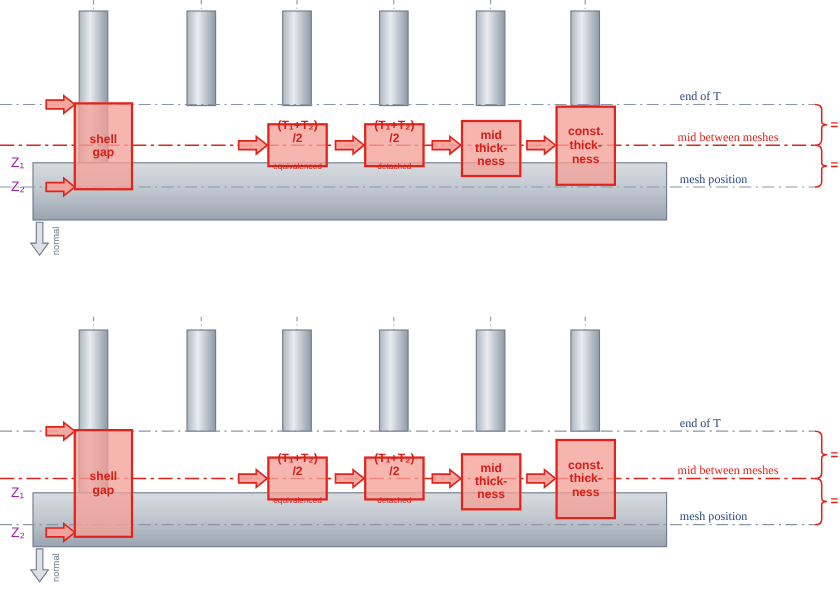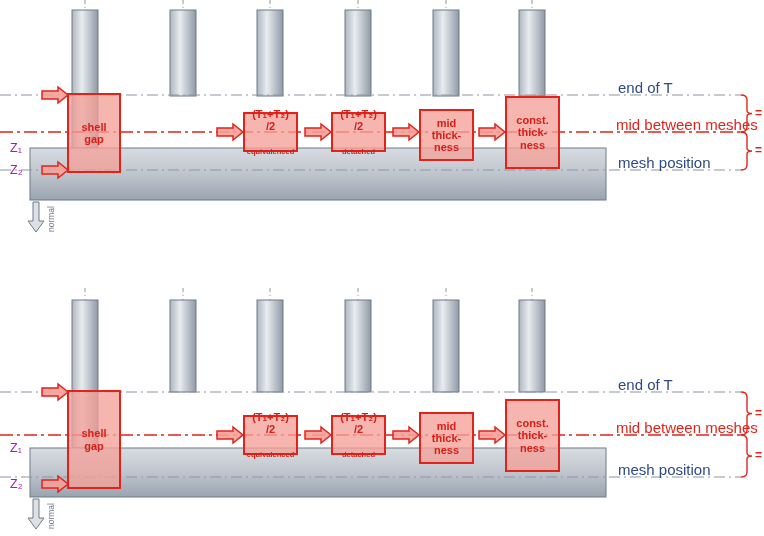--- a/index.html
+++ b/index.html
@@ -18,24 +18,24 @@
   .rarrow { fill:rgba(244,160,152,0.9); stroke:#e0241c; stroke-width:1.5; }
 
   
   .rbox {
     position:absolute; box-sizing:border-box;
     border:2px solid #e0241c; background:rgba(244,160,152,0.78);
     color:#d61f17; font-weight:bold; font-size:11px; line-height:1.12;
     text-align:center; white-space:pre-line;
     display:flex; flex-direction:column; align-items:center; justify-content:center;
   }
-  .rbox .note { font-size:7.5px; font-weight:bold; line-height:1.1; margin-top:15px; }
+  .rbox .note { font-size:7.5px; font-weight:normal; line-height:1.1; margin-top:15px; }
 
   
-  .lline { position:absolute; font-size:15px; line-height:12px; white-space:nowrap; }
+  .lline { position:absolute; font-size:11px; line-height:12px; white-space:nowrap;font-family:Liberation Serif, serif; }
   .blue  { color:#2e4b87; }
   .redtx { color:#e0241c; }
 
   .zlab { position:absolute; font-size:12.5px; color:#a21caf; line-height:14px; }
   .eq   { position:absolute; left:755px; font-size:12px; font-weight:bold; color:#e0241c; line-height:13px; }
   .normal-lab {
     position:absolute; font-size:8.5px; color:#6f7b89; white-space:nowrap;
     transform-origin:0 0; transform:rotate(-90deg);
   }
 </style>

